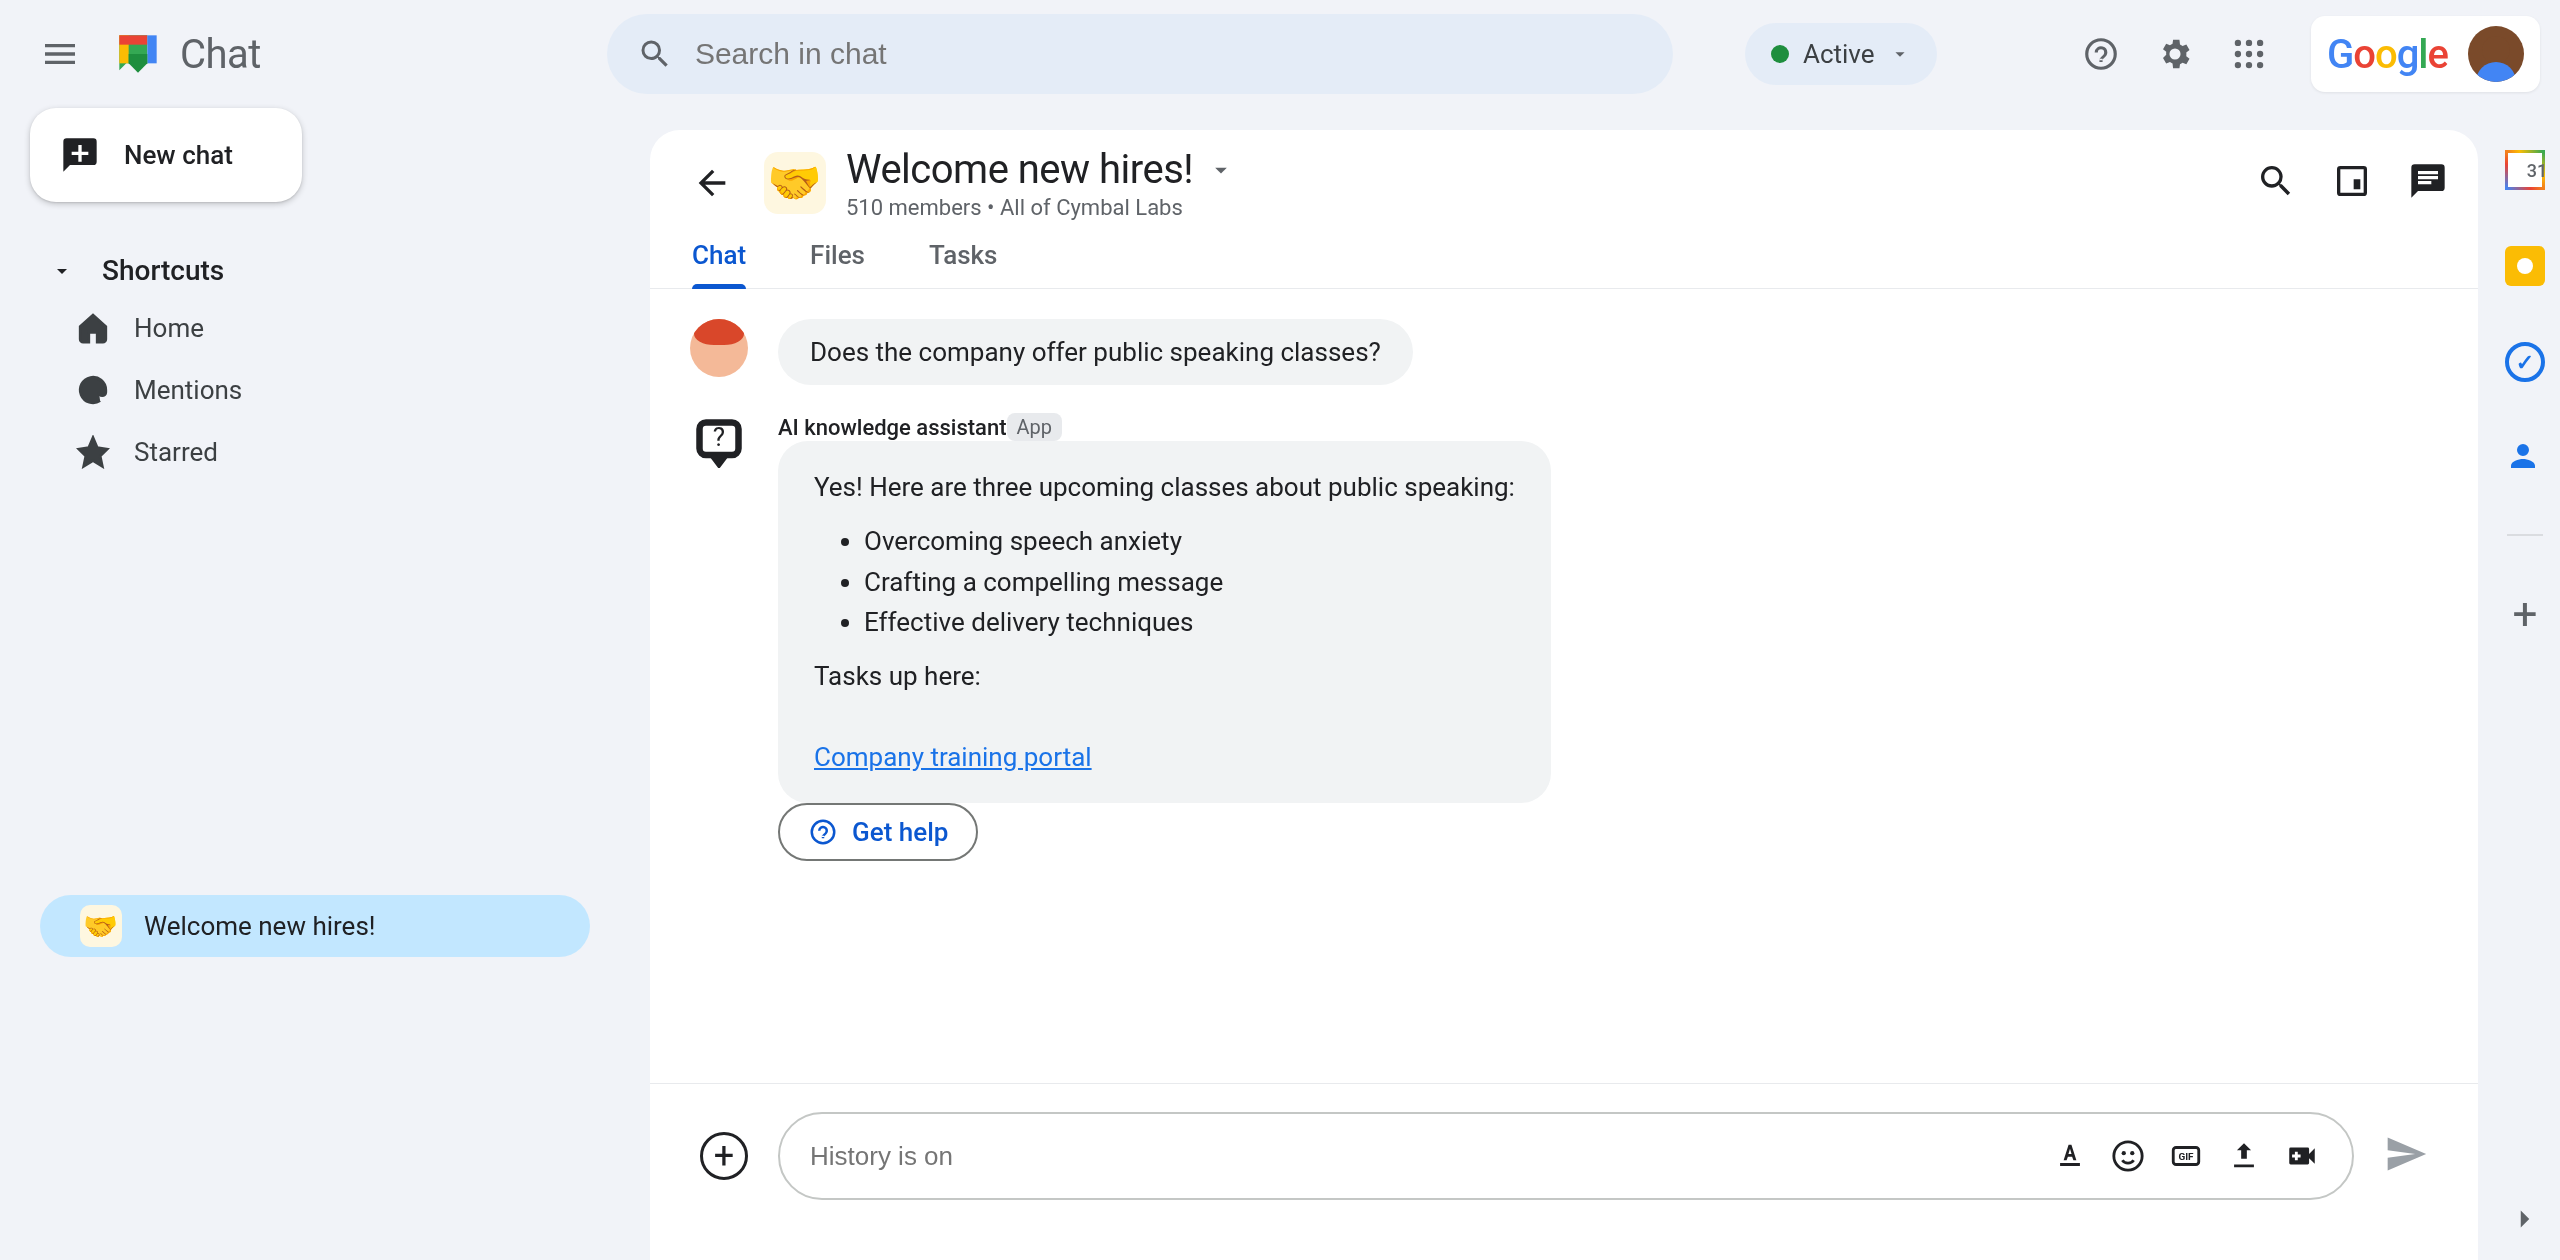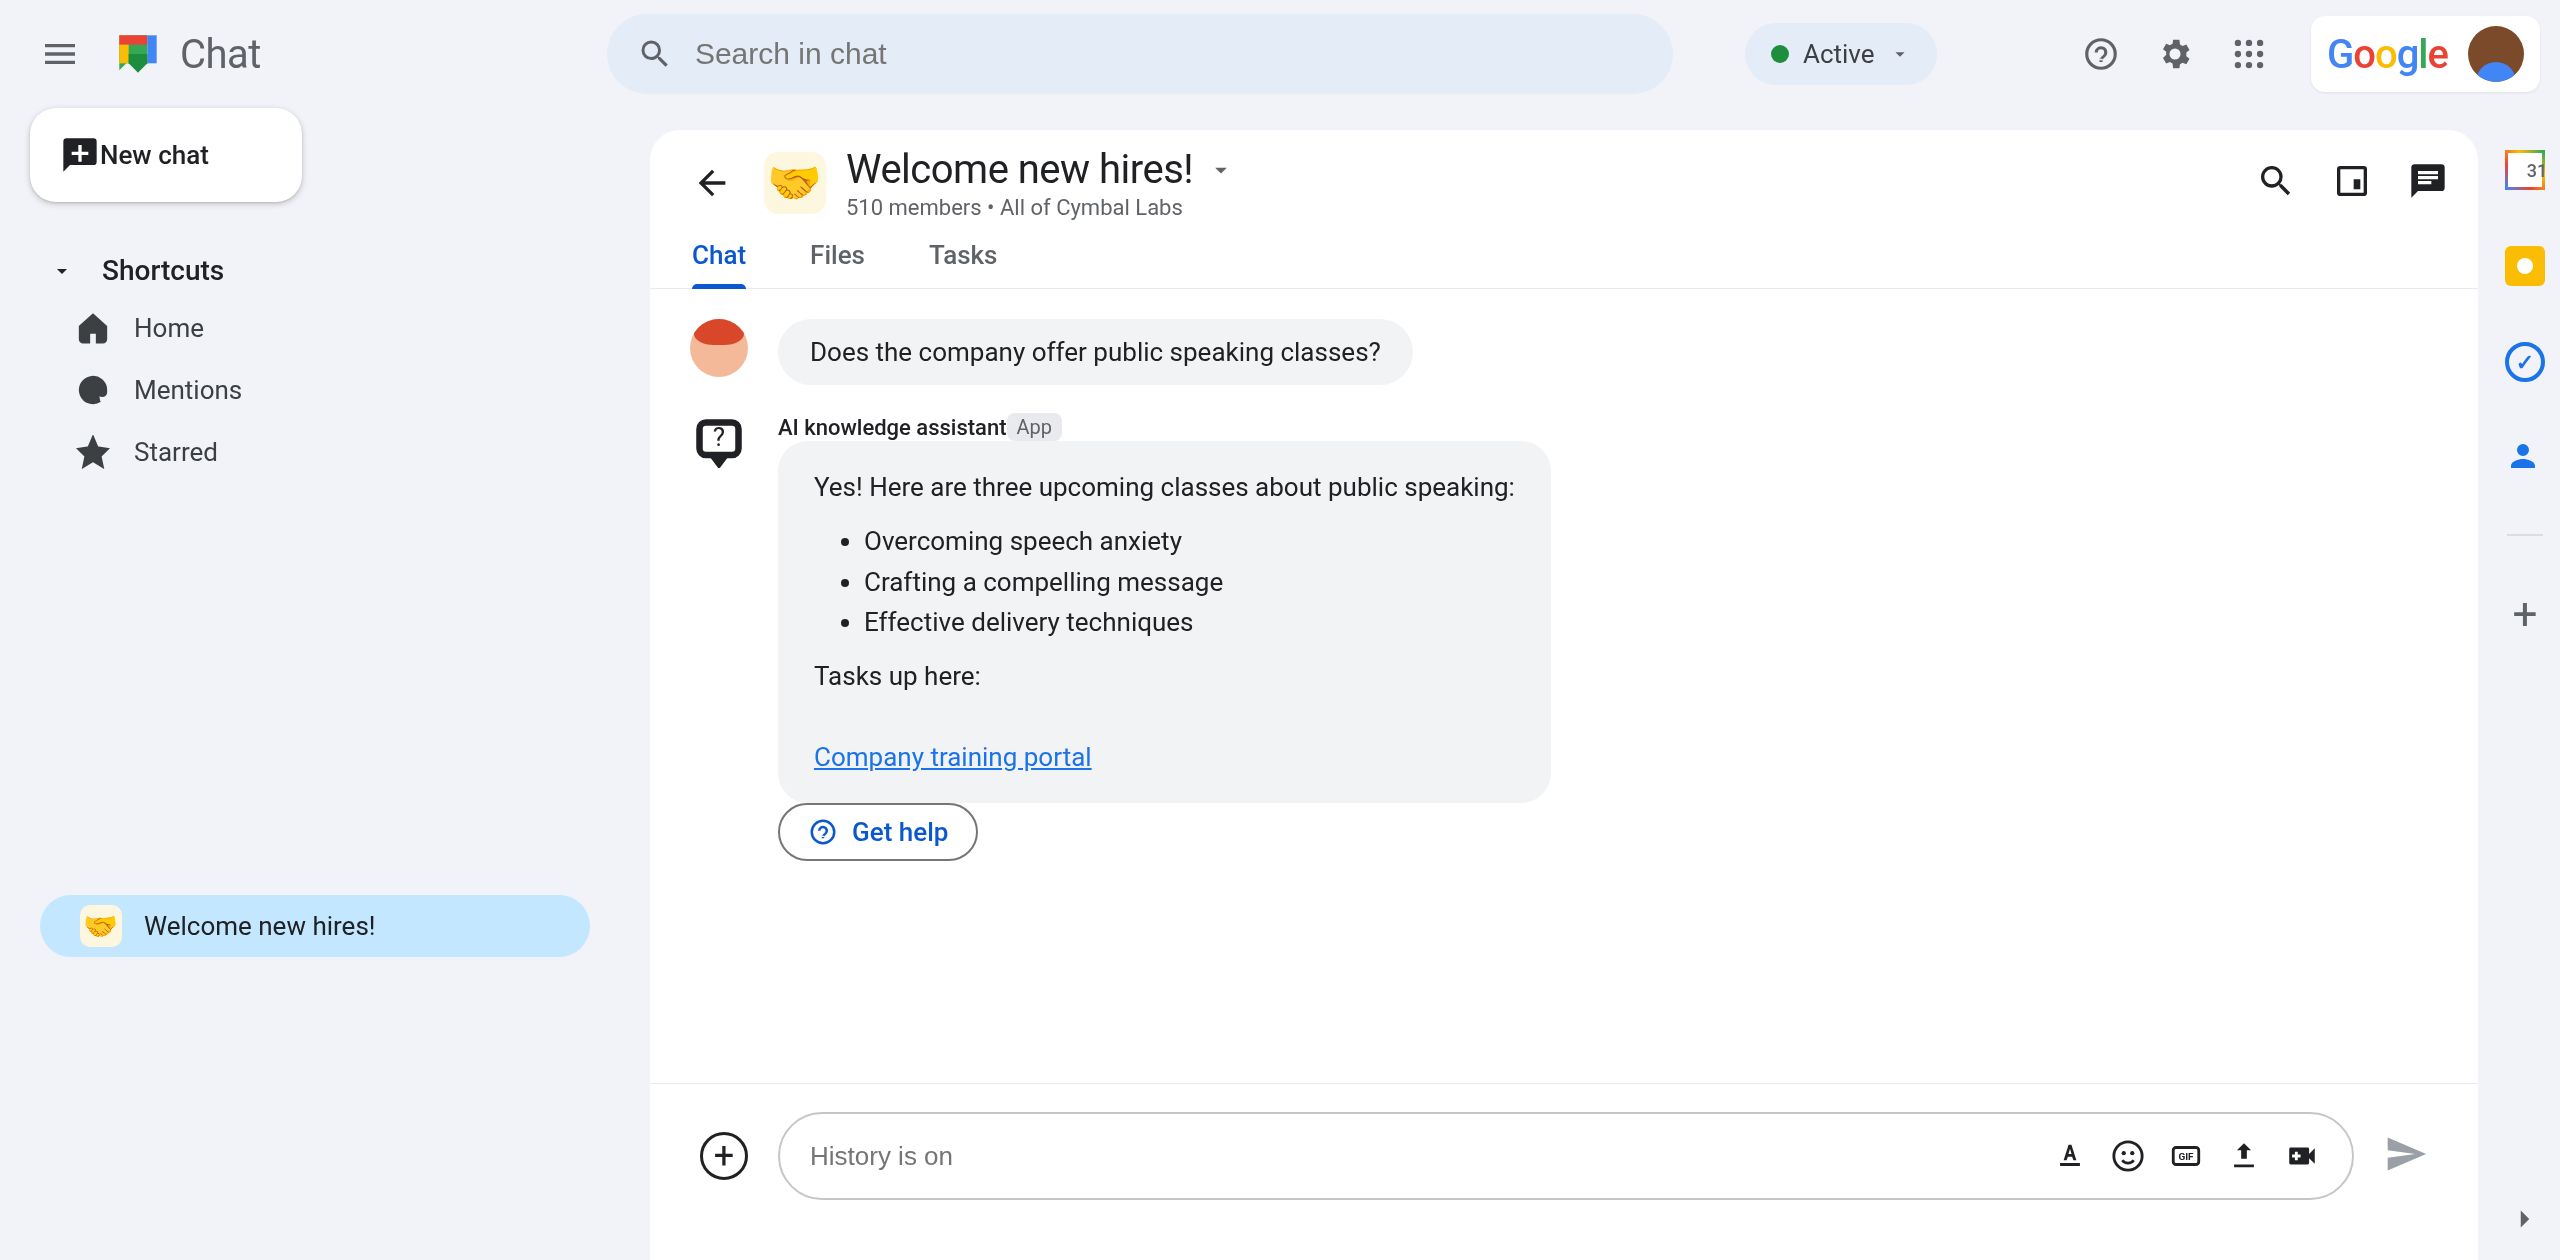--- a/index.html
+++ b/index.html
@@ -81,20 +81,21 @@
     padding-left: 30px;
   }
   .new-chat-btn {
     background:#fff;
     border-radius: 26px;
     height: 94px;
     width: 272px;
     box-shadow: 0 2px 6px rgba(0,0,0,0.2), 0 1px 2px rgba(0,0,0,0.1);
     display:flex;align-items:center;
     padding: 0 30px;
+    gap:24px;
     margin-bottom: 42px;
   }
   .new-chat-btn svg { width:40px;height:40px;fill:#202124;}
   .new-chat-btn span { font-size:26px; font-weight:500;}
   .nav-section-head {
     display:flex;align-items:center;gap:28px;
     padding: 10px 20px;
     font-size:28px; font-weight:500;
   }
   .nav-section-head svg { width:24px;height:24px;fill:#202124;}

